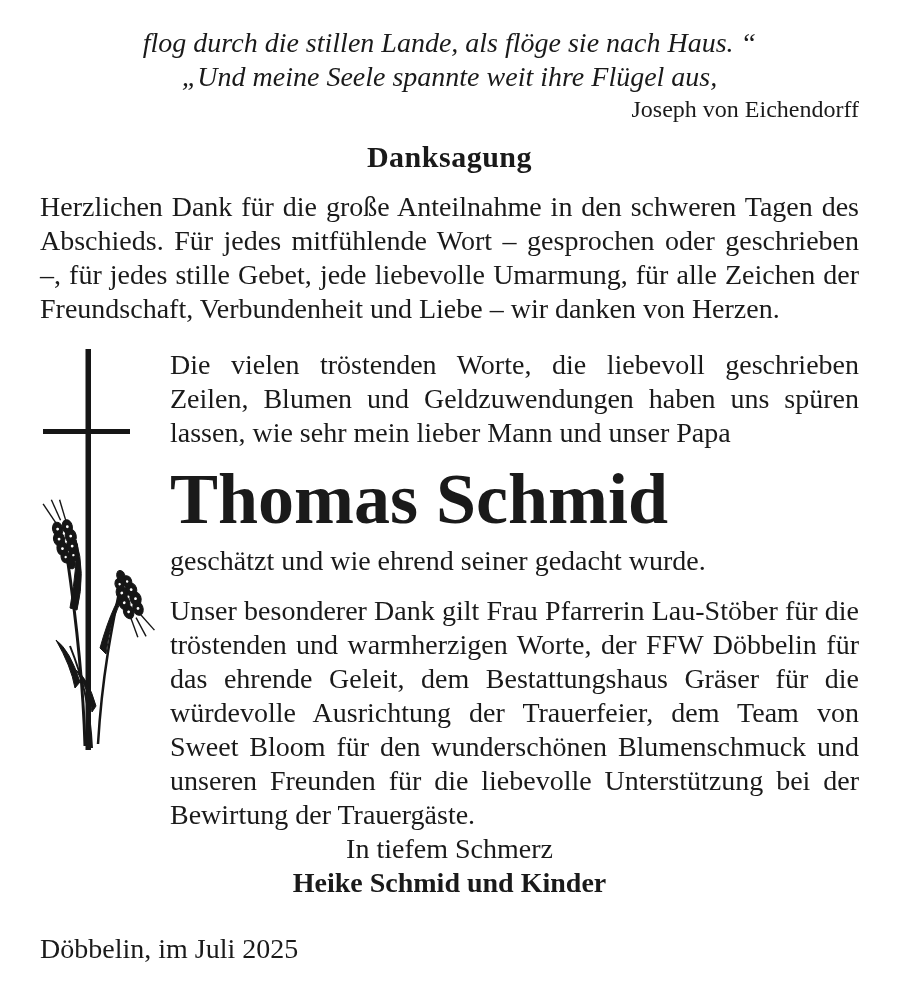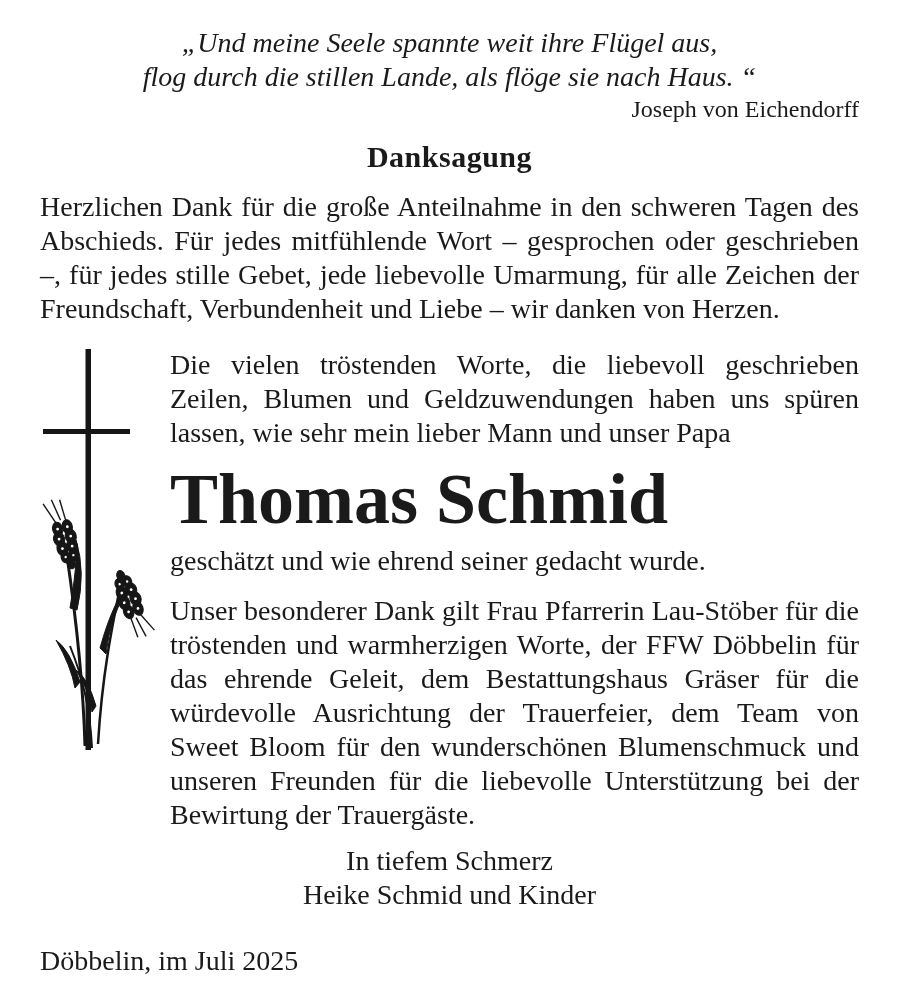--- a/index.html
+++ b/index.html
@@ -70,40 +70,39 @@
   .after-name {
     text-align: left;
   }
   .para-special {
     margin-top: 16px;
   }
   .closing {
     text-align: center;
     font-size: 28px;
     line-height: 34px;
-    margin-top: 12px;
   }
   .closing-bold {
-    font-weight: normal;
+    font-weight: bold;
   }
   .place-date {
     font-size: 28px;
     line-height: 34px;
     text-align: left;
     margin-top: 32px;
   }
 </style>
 </head>
 <body>
 
 <div class="page">
 
   <div>
+    <div class="quote-line">flog durch die stillen Lande, als flöge sie nach Haus. “</div>
     <div class="quote-line">„Und meine Seele spannte weit ihre Flügel aus,</div>
-    <div class="quote-line">flog durch die stillen Lande, als flöge sie nach Haus. “</div>
     <div class="attribution">Joseph von Eichendorff</div>
   </div>
 
   <div class="heading">Danksagung</div>
 
   <div class="para para-general">Herzlichen Dank für die große Anteilnahme in den schweren Tagen des Abschieds. Für jedes mitfühlende Wort – gesprochen oder geschrieben –, für jedes stille Gebet, jede liebevolle Umarmung, für alle Zeichen der Freundschaft, Verbundenheit und Liebe – wir danken von Herzen.</div>
 
   <div class="middle-section">
 
     <svg class="illustration" viewBox="0 0 120 410" xmlns="http://www.w3.org/2000/svg">

